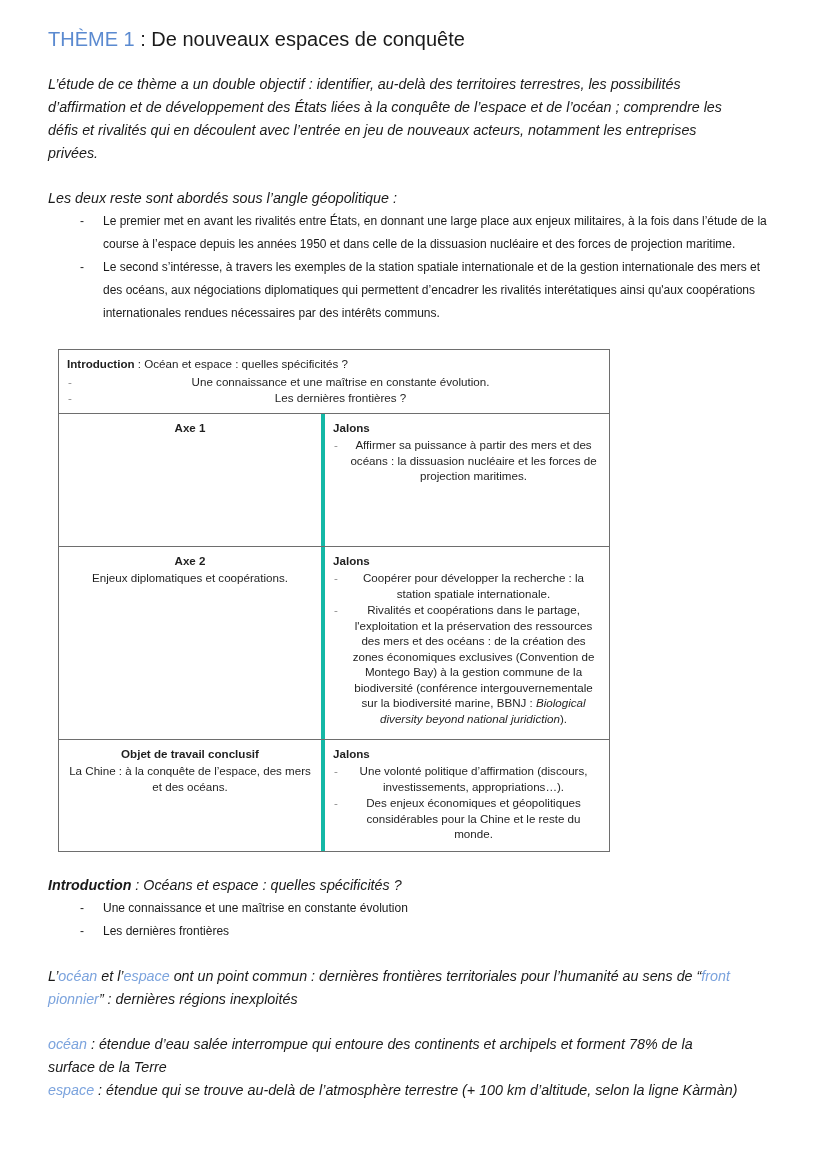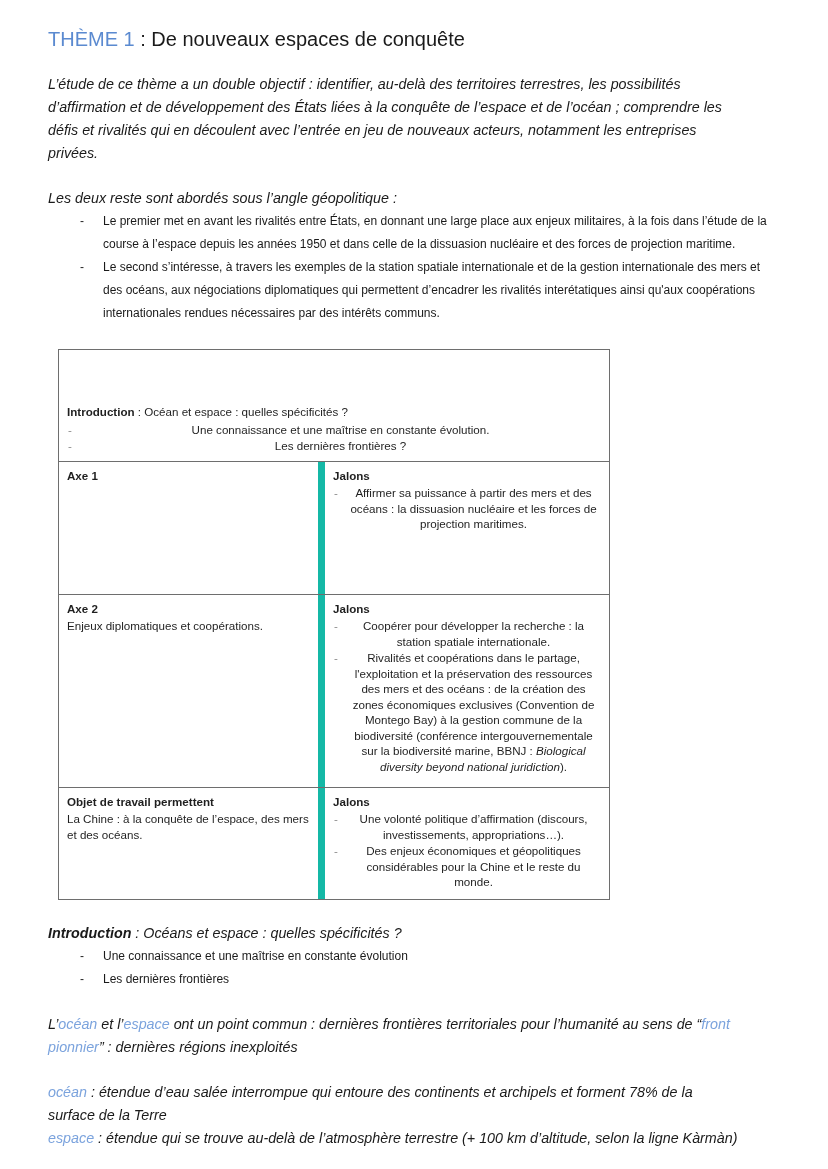--- a/index.html
+++ b/index.html
@@ -82,21 +82,22 @@
   .grid .row:first-child { border-top: none; }
   .grid .cell {
     box-sizing: border-box;
     padding: 6px 8px 8px 8px;
     font-size: 11.6px;
     line-height: 15.5px;
     color: #1f1f1f;
   }
   .grid .cell.left {
     width: 267px;
-    border-right: 7px solid #14b8a6;
+    border-right: 4px solid #14b8a6;
+    text-align: center;
   }
   .grid .cell.right {
     width: 285px;
   }
   .grid .cell.full {
     width: 100%;
   }
   .grid .cell .hd {
     font-weight: bold;
     display: block;
@@ -116,21 +117,21 @@
   .grid ul.tdash > li::before {
     content: "-";
     position: absolute;
     left: 1px;
     top: 0;
     color: #8d8d8d;
   }
   .grid .row.axe1 .cell { min-height: 132px; }
   .grid .row.axe2 .cell { min-height: 192px; }
   .grid .row.objet .cell { min-height: 88px; }
-  .grid .row.intro .cell { padding-bottom: 6px; margin-top: 48px; }
+  .grid .row.intro .cell { padding-bottom: 6px; }
 </style>
 </head>
 <body>
 
 <div class="page">
 
   <div class="title-line">
     <span class="accent">THÈME 1</span><span> : De nouveaux espaces de conquête</span>
   </div>
 
@@ -175,21 +176,21 @@
         <span class="hd">Jalons</span>
         <ul class="tdash">
           <li>Coopérer pour développer la recherche : la station spatiale internationale.</li>
           <li><span>Rivalités et coopérations dans le partage, l'exploitation et la préservation des ressources des mers et des océans : de la création des zones économiques exclusives (Convention de Montego Bay) à la gestion commune de la biodiversité (conférence intergouvernementale sur la biodiversité marine, BBNJ : </span><span class="i">Biological diversity beyond national juridiction</span><span>).</span></li>
         </ul>
       </div>
     </div>
 
     <div class="row objet">
       <div class="cell left">
-        <span class="hd">Objet de travail permettent</span>
+        <span class="hd">Objet de travail conclusif</span>
         <span>La Chine : à la conquête de l’espace, des mers et des océans.</span>
       </div>
       <div class="cell right">
         <span class="hd">Jalons</span>
         <ul class="tdash">
           <li>Une volonté politique d’affirmation (discours, investissements, appropriations…).</li>
           <li>Des enjeux économiques et géopolitiques considérables pour la Chine et le reste du monde.</li>
         </ul>
       </div>
     </div>

